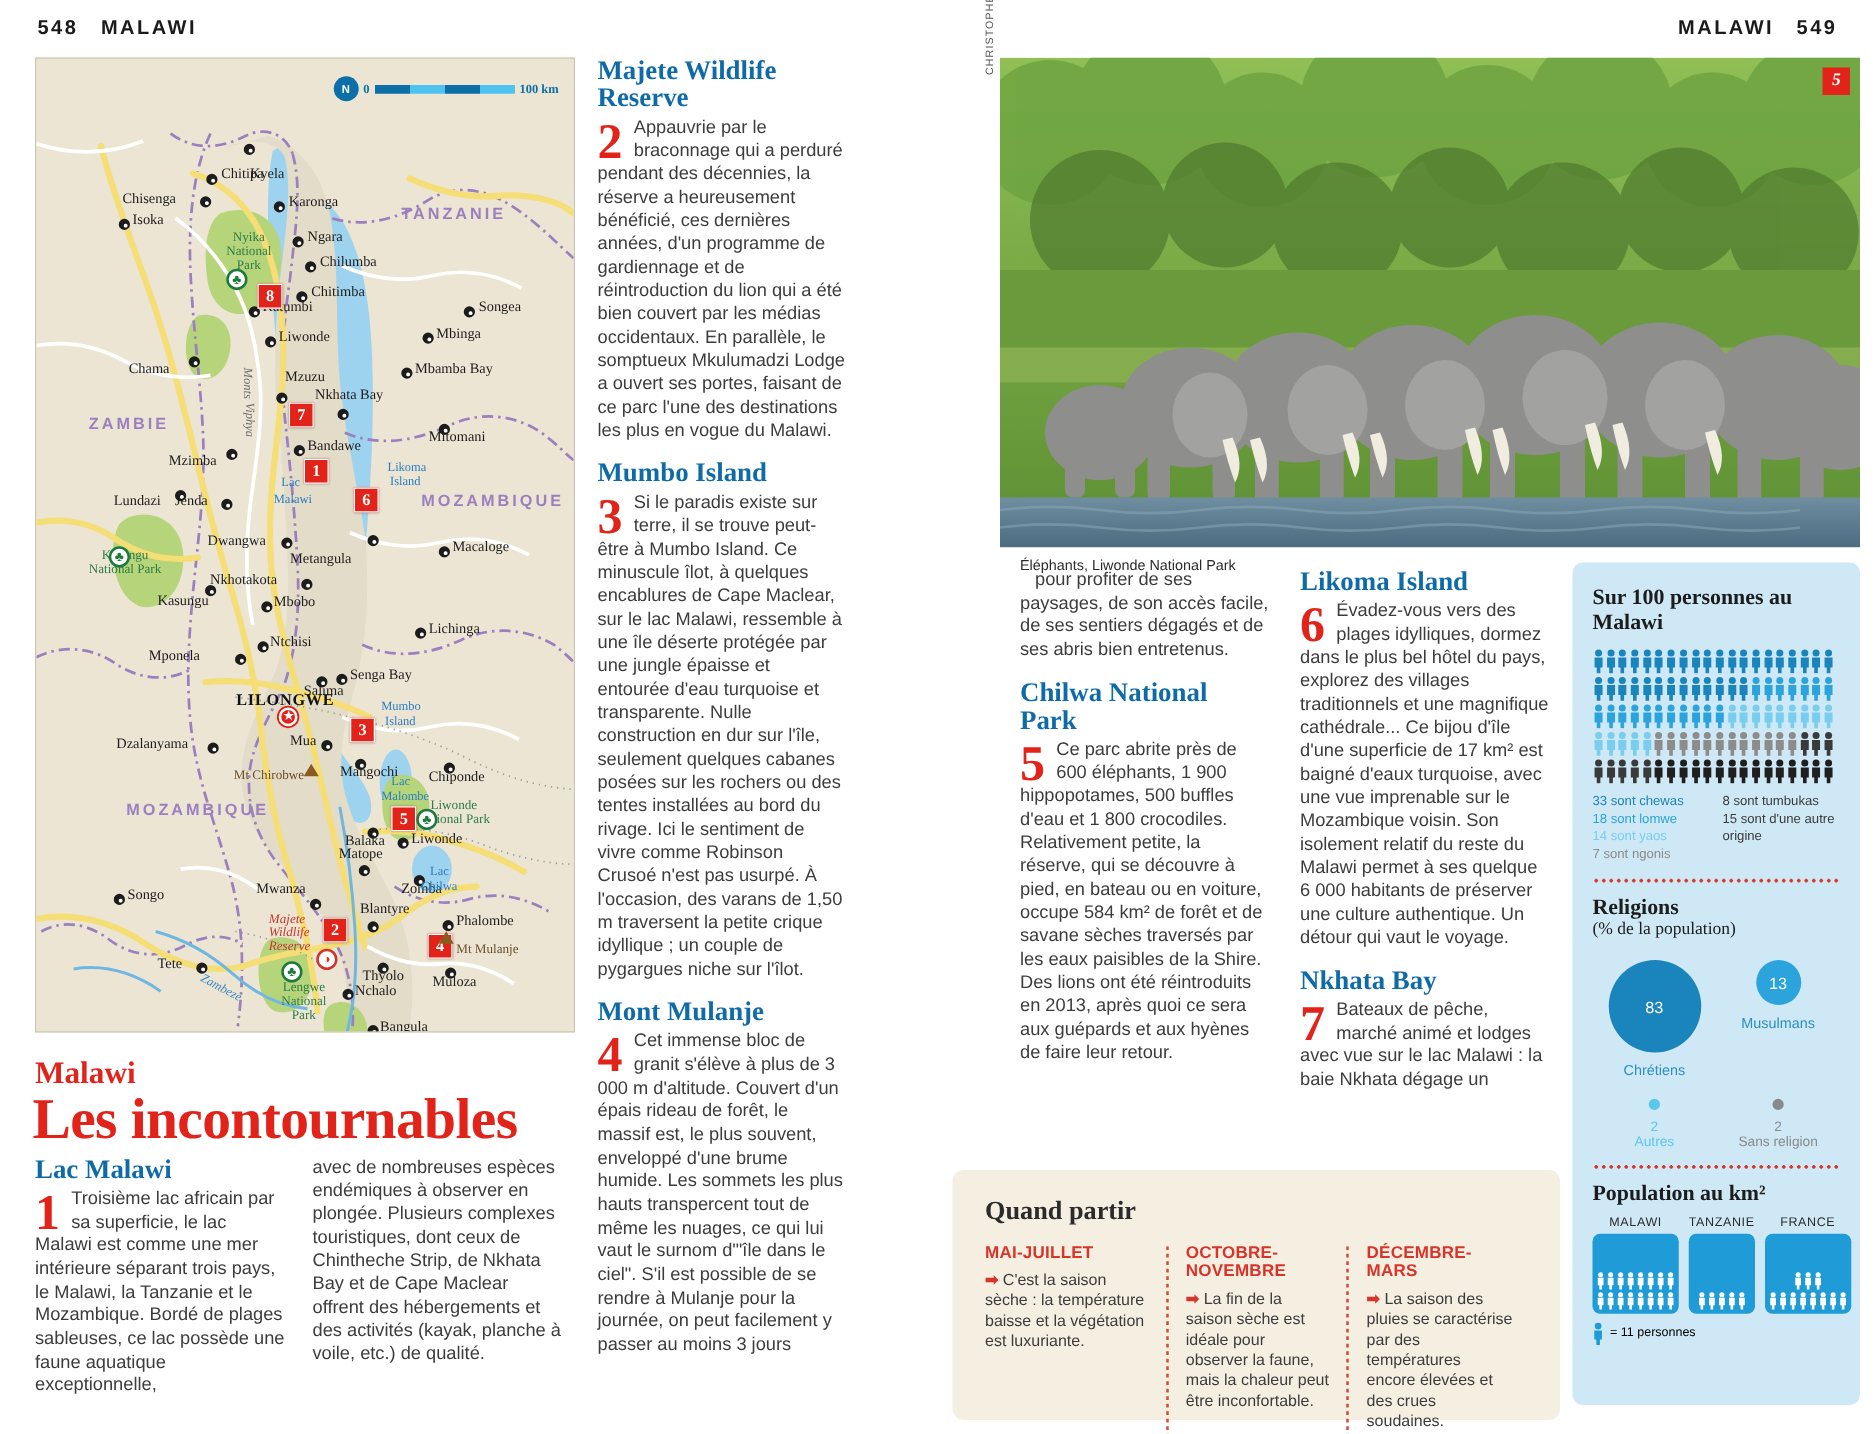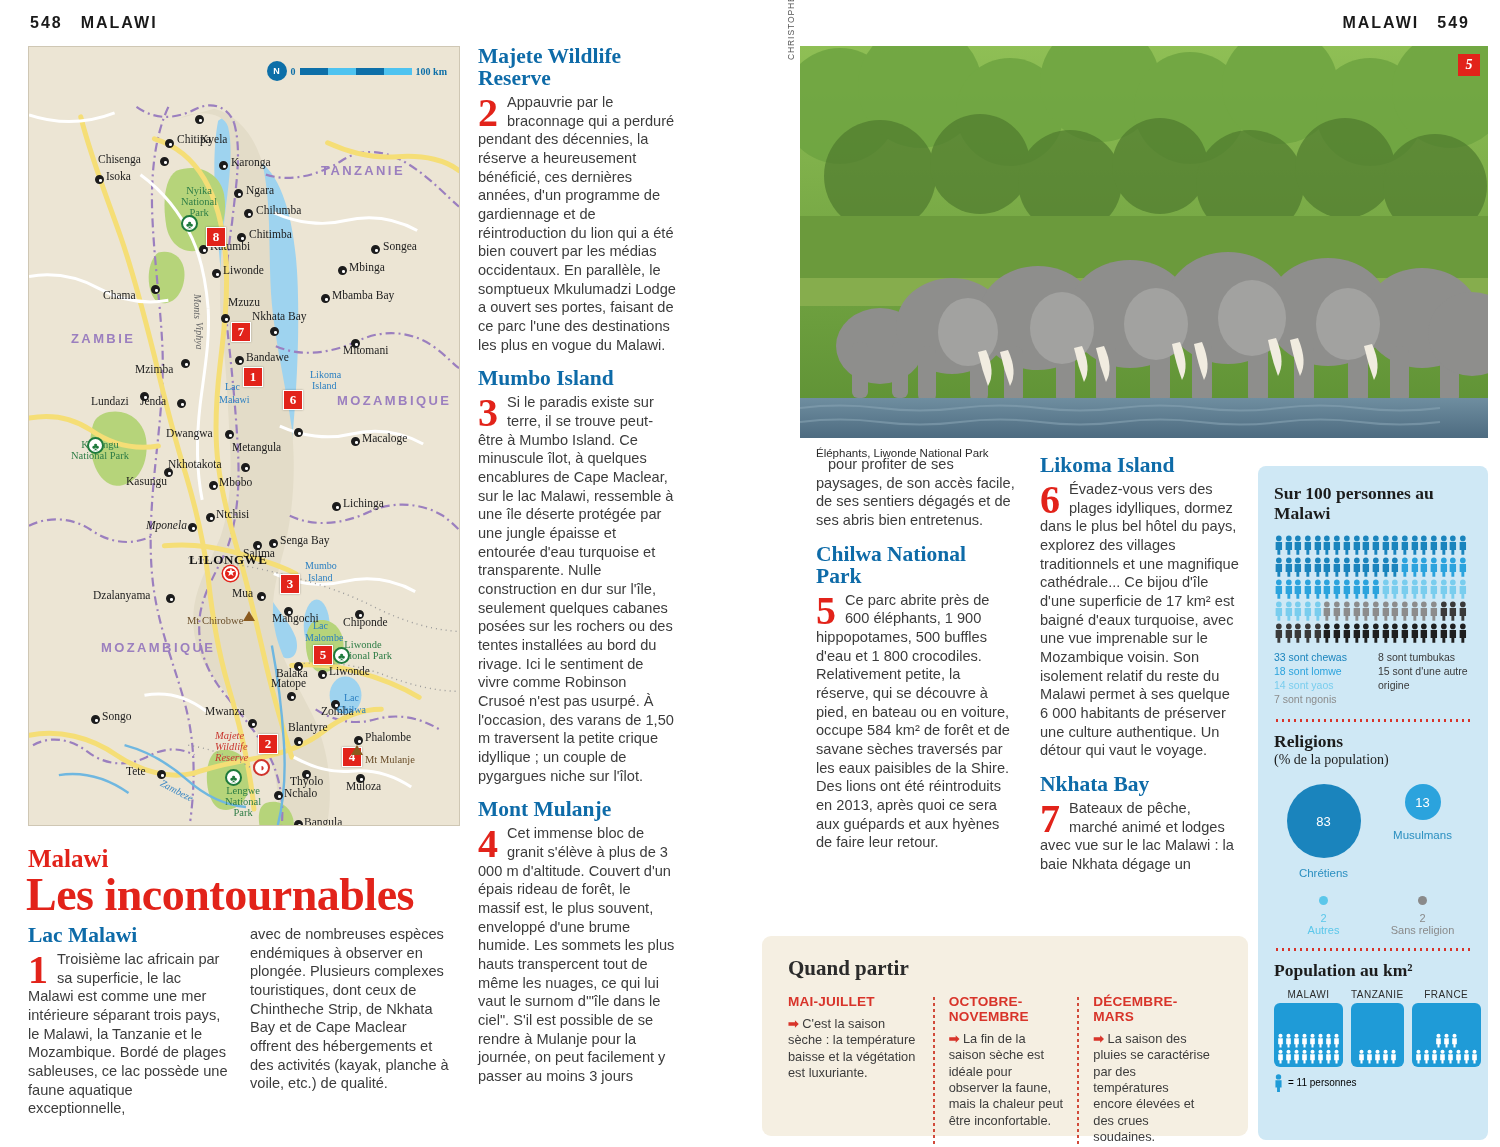--- a/index.html
+++ b/index.html
@@ -113,21 +113,21 @@
   .qcol + .qcol { padding-left:16px; }
   .qsep { position:absolute; left:0; top:2px; bottom:-6px; width:2px;
           background-image:linear-gradient(#d14a3a 55%, transparent 0);
           background-size:2px 6px; background-repeat:repeat-y; }
   .qhead { color:#d8342a; font-weight:bold; font-size:13.6px; letter-spacing:.2px;
            line-height:1.1; margin-bottom:6px; }
   .qbody { font-size:12.8px; line-height:1.28; color:#3c3c3c; }
   .arrow { color:#d8342a; font-weight:bold; }
 
   
-  .info { position:absolute; left:1258px; top:466px; width:230px; height:674px;
+  .info { position:absolute; left:1258px; top:450px; width:230px; height:674px;
           background:#cfe8f5; border-radius:8px; padding:18px 16px 12px 16px; }
   .info h3 { margin:0; font-family:"Liberation Serif", serif; font-weight:bold;
              font-size:17.5px; color:#1c1c1c; line-height:1.12; }
   .info .sub { font-family:"Liberation Serif", serif; font-size:14px; color:#1c1c1c; margin-top:1px; }
   .people-grid { margin:12px 0 8px 0; display:flex; flex-direction:column; gap:2px; }
   .people-row { display:flex; gap:0px; }
   .pfig { width:9.7px; height:20px; }
   .legend { display:flex; gap:10px; font-size:10.5px; line-height:1.32; }
   .legend .lcol { flex:1; }
   .dotted-rule { height:3px; margin:12px 0 10px 0;
@@ -316,21 +316,21 @@
         <div class="city-label" style="left: 139px; top: 411px; text-align: right;">Nkhotakota</div>
         <div class="dot" style="left: 135px; top: 421px;"></div>
         <div class="city-label" style="left: 97px; top: 428px; text-align: right;">Kasungu</div>
         <div class="dot" style="left: 180px; top: 434px;"></div>
         <div class="city-label" style="left: 190px; top: 429px;">Mbobo</div>
         <div class="dot" style="left: 303px; top: 455px;"></div>
         <div class="city-label" style="left: 314px; top: 450px;">Lichinga</div>
         <div class="dot" style="left: 177px; top: 466px;"></div>
         <div class="city-label" style="left: 187px; top: 461px;">Ntchisi</div>
         <div class="dot" style="left: 159px; top: 476px;"></div>
-        <div class="city-label" style="left: 117px; top: 472px; text-align: right; font-style: italic;">Mponela</div>
+        <div class="city-label" style="left: 90px; top: 472px; text-align: right;">Mponela</div>
         <div class="dot" style="left: 224px; top: 494px;"></div>
         <div class="city-label" style="left: 214px; top: 500px; text-align: right;">Salima</div>
         <div class="dot" style="left: 240px; top: 492px;"></div>
         <div class="city-label" style="left: 251px; top: 487px;">Senga Bay</div>
         <div class="dot" style="left: 137px; top: 547px;"></div>
         <div class="city-label" style="left: 64px; top: 542px; text-align: right;">Dzalanyama</div>
         <div class="dot" style="left: 228px; top: 545px;"></div>
         <div class="city-label" style="left: 203px; top: 540px; text-align: right;">Mua</div>
         <div class="dot" style="left: 255px; top: 560px;"></div>
         <div class="city-label" style="left: 243px; top: 565px; text-align: right;">Mangochi</div>

